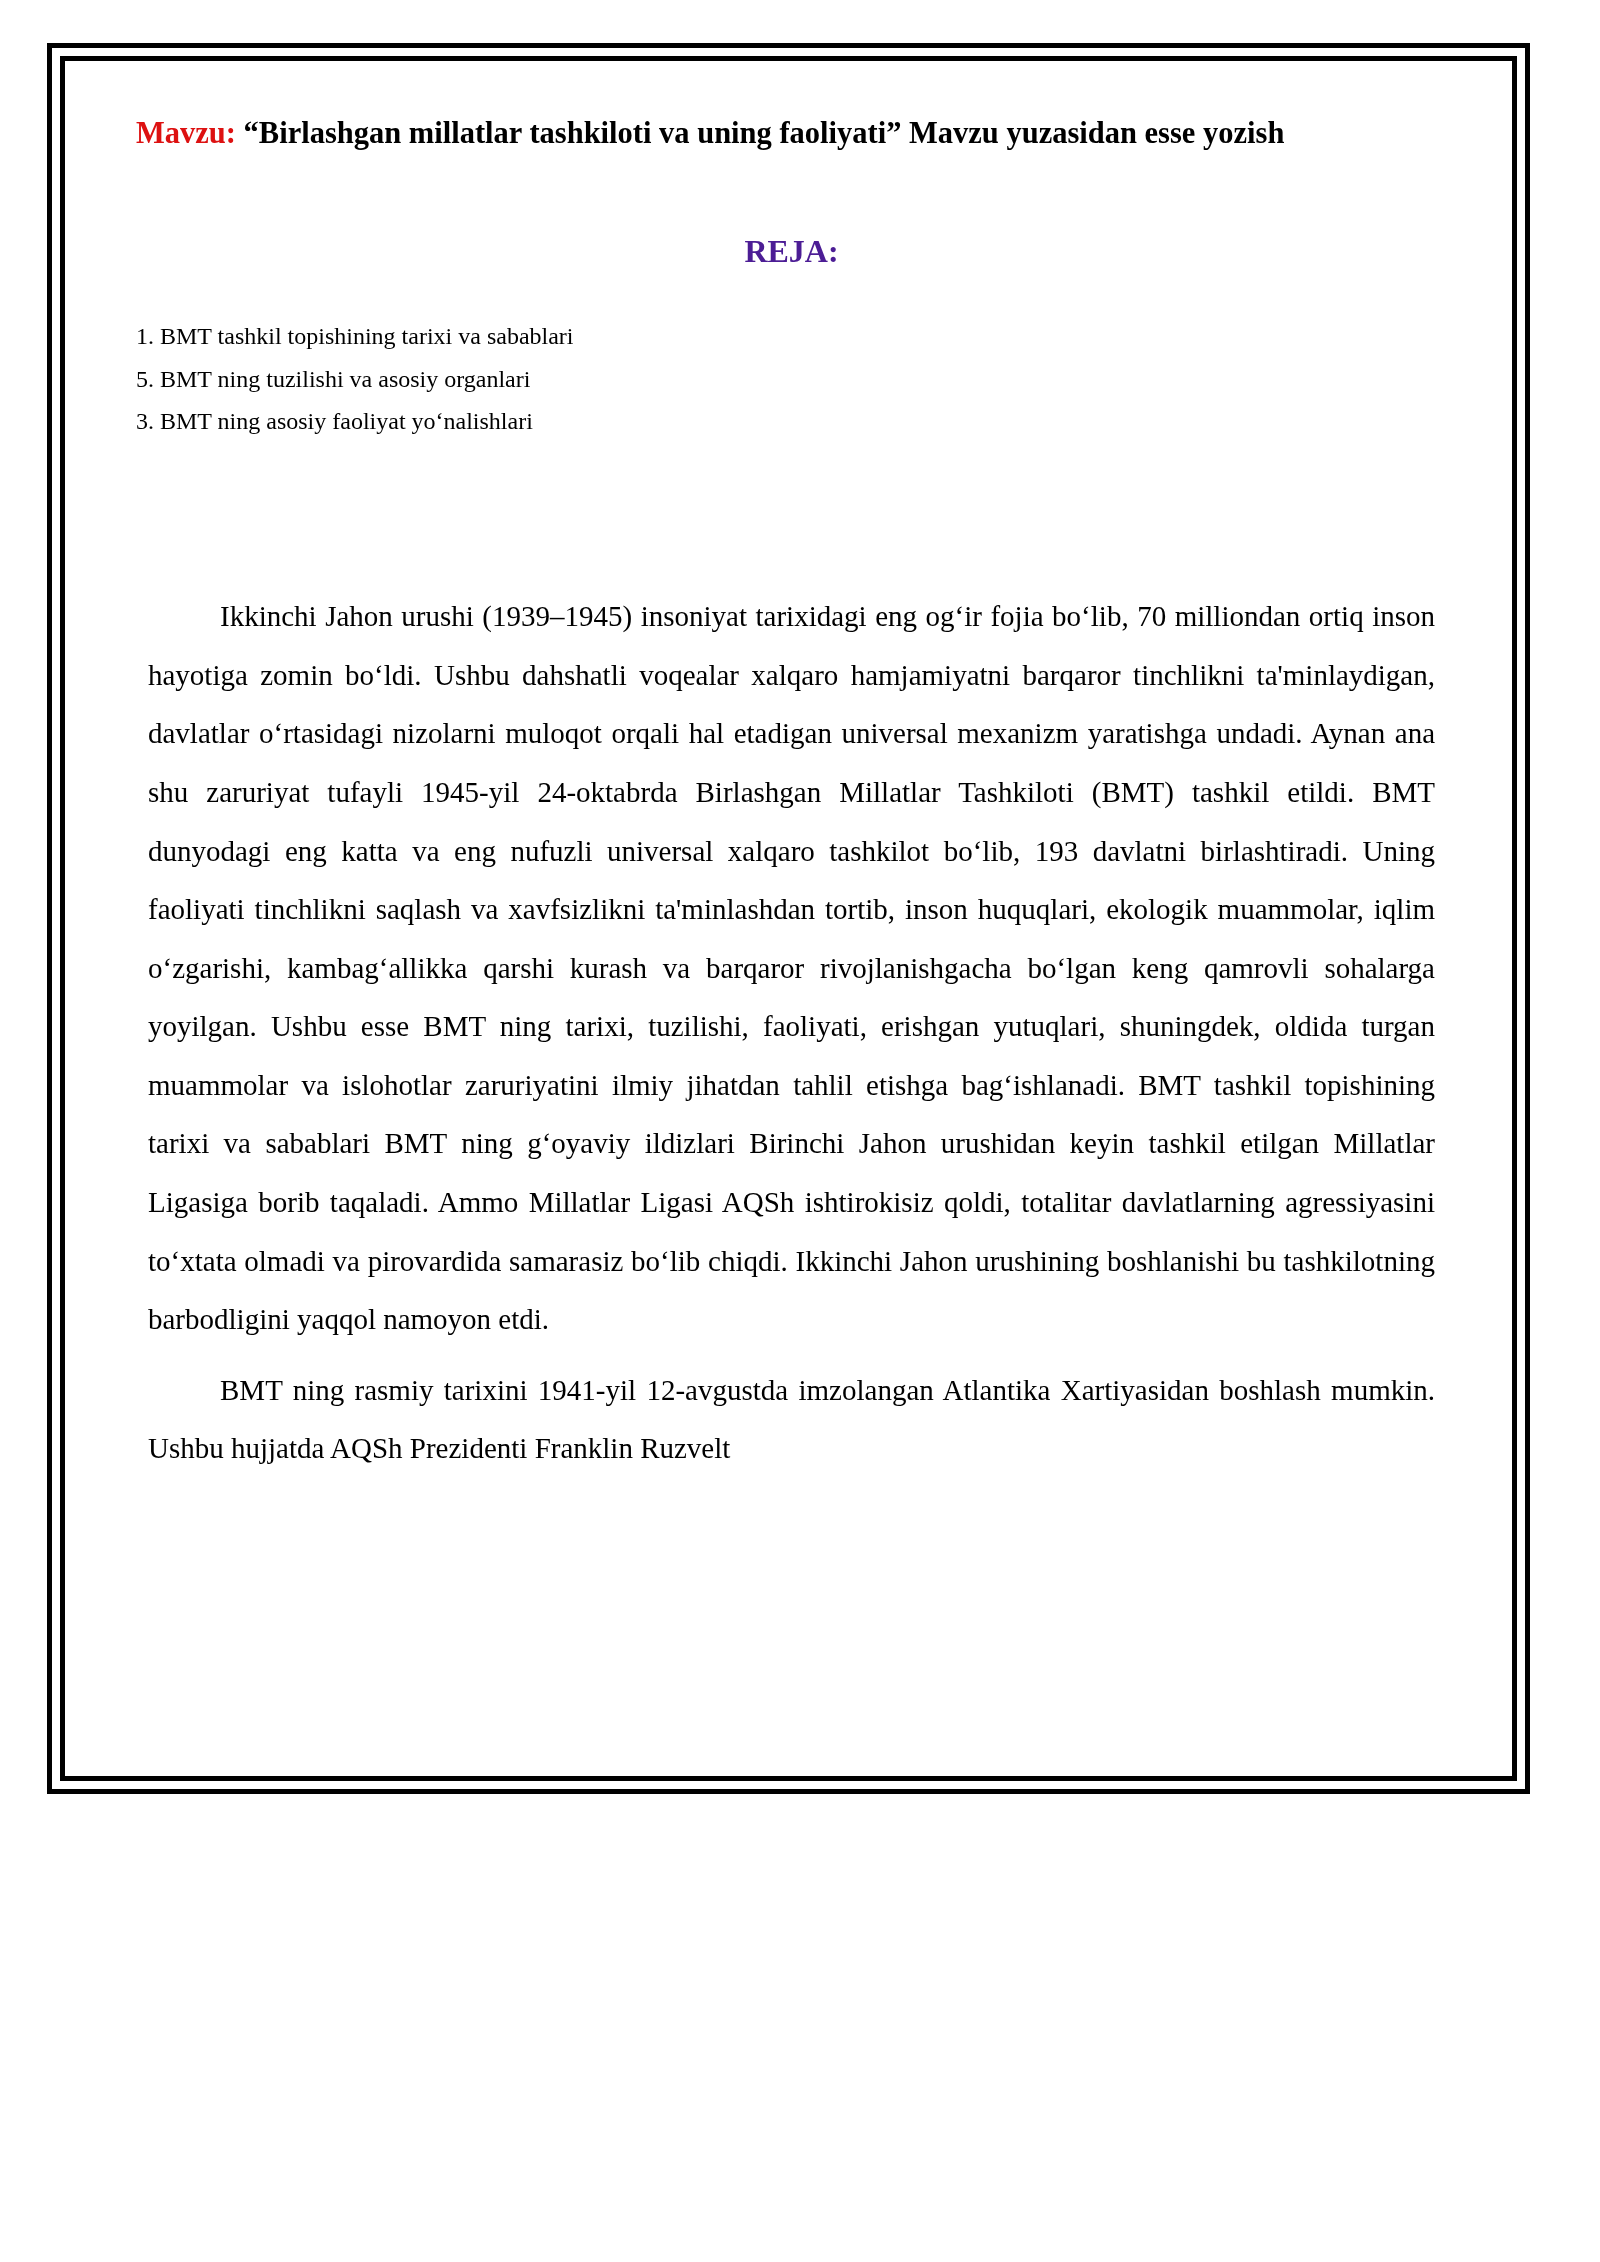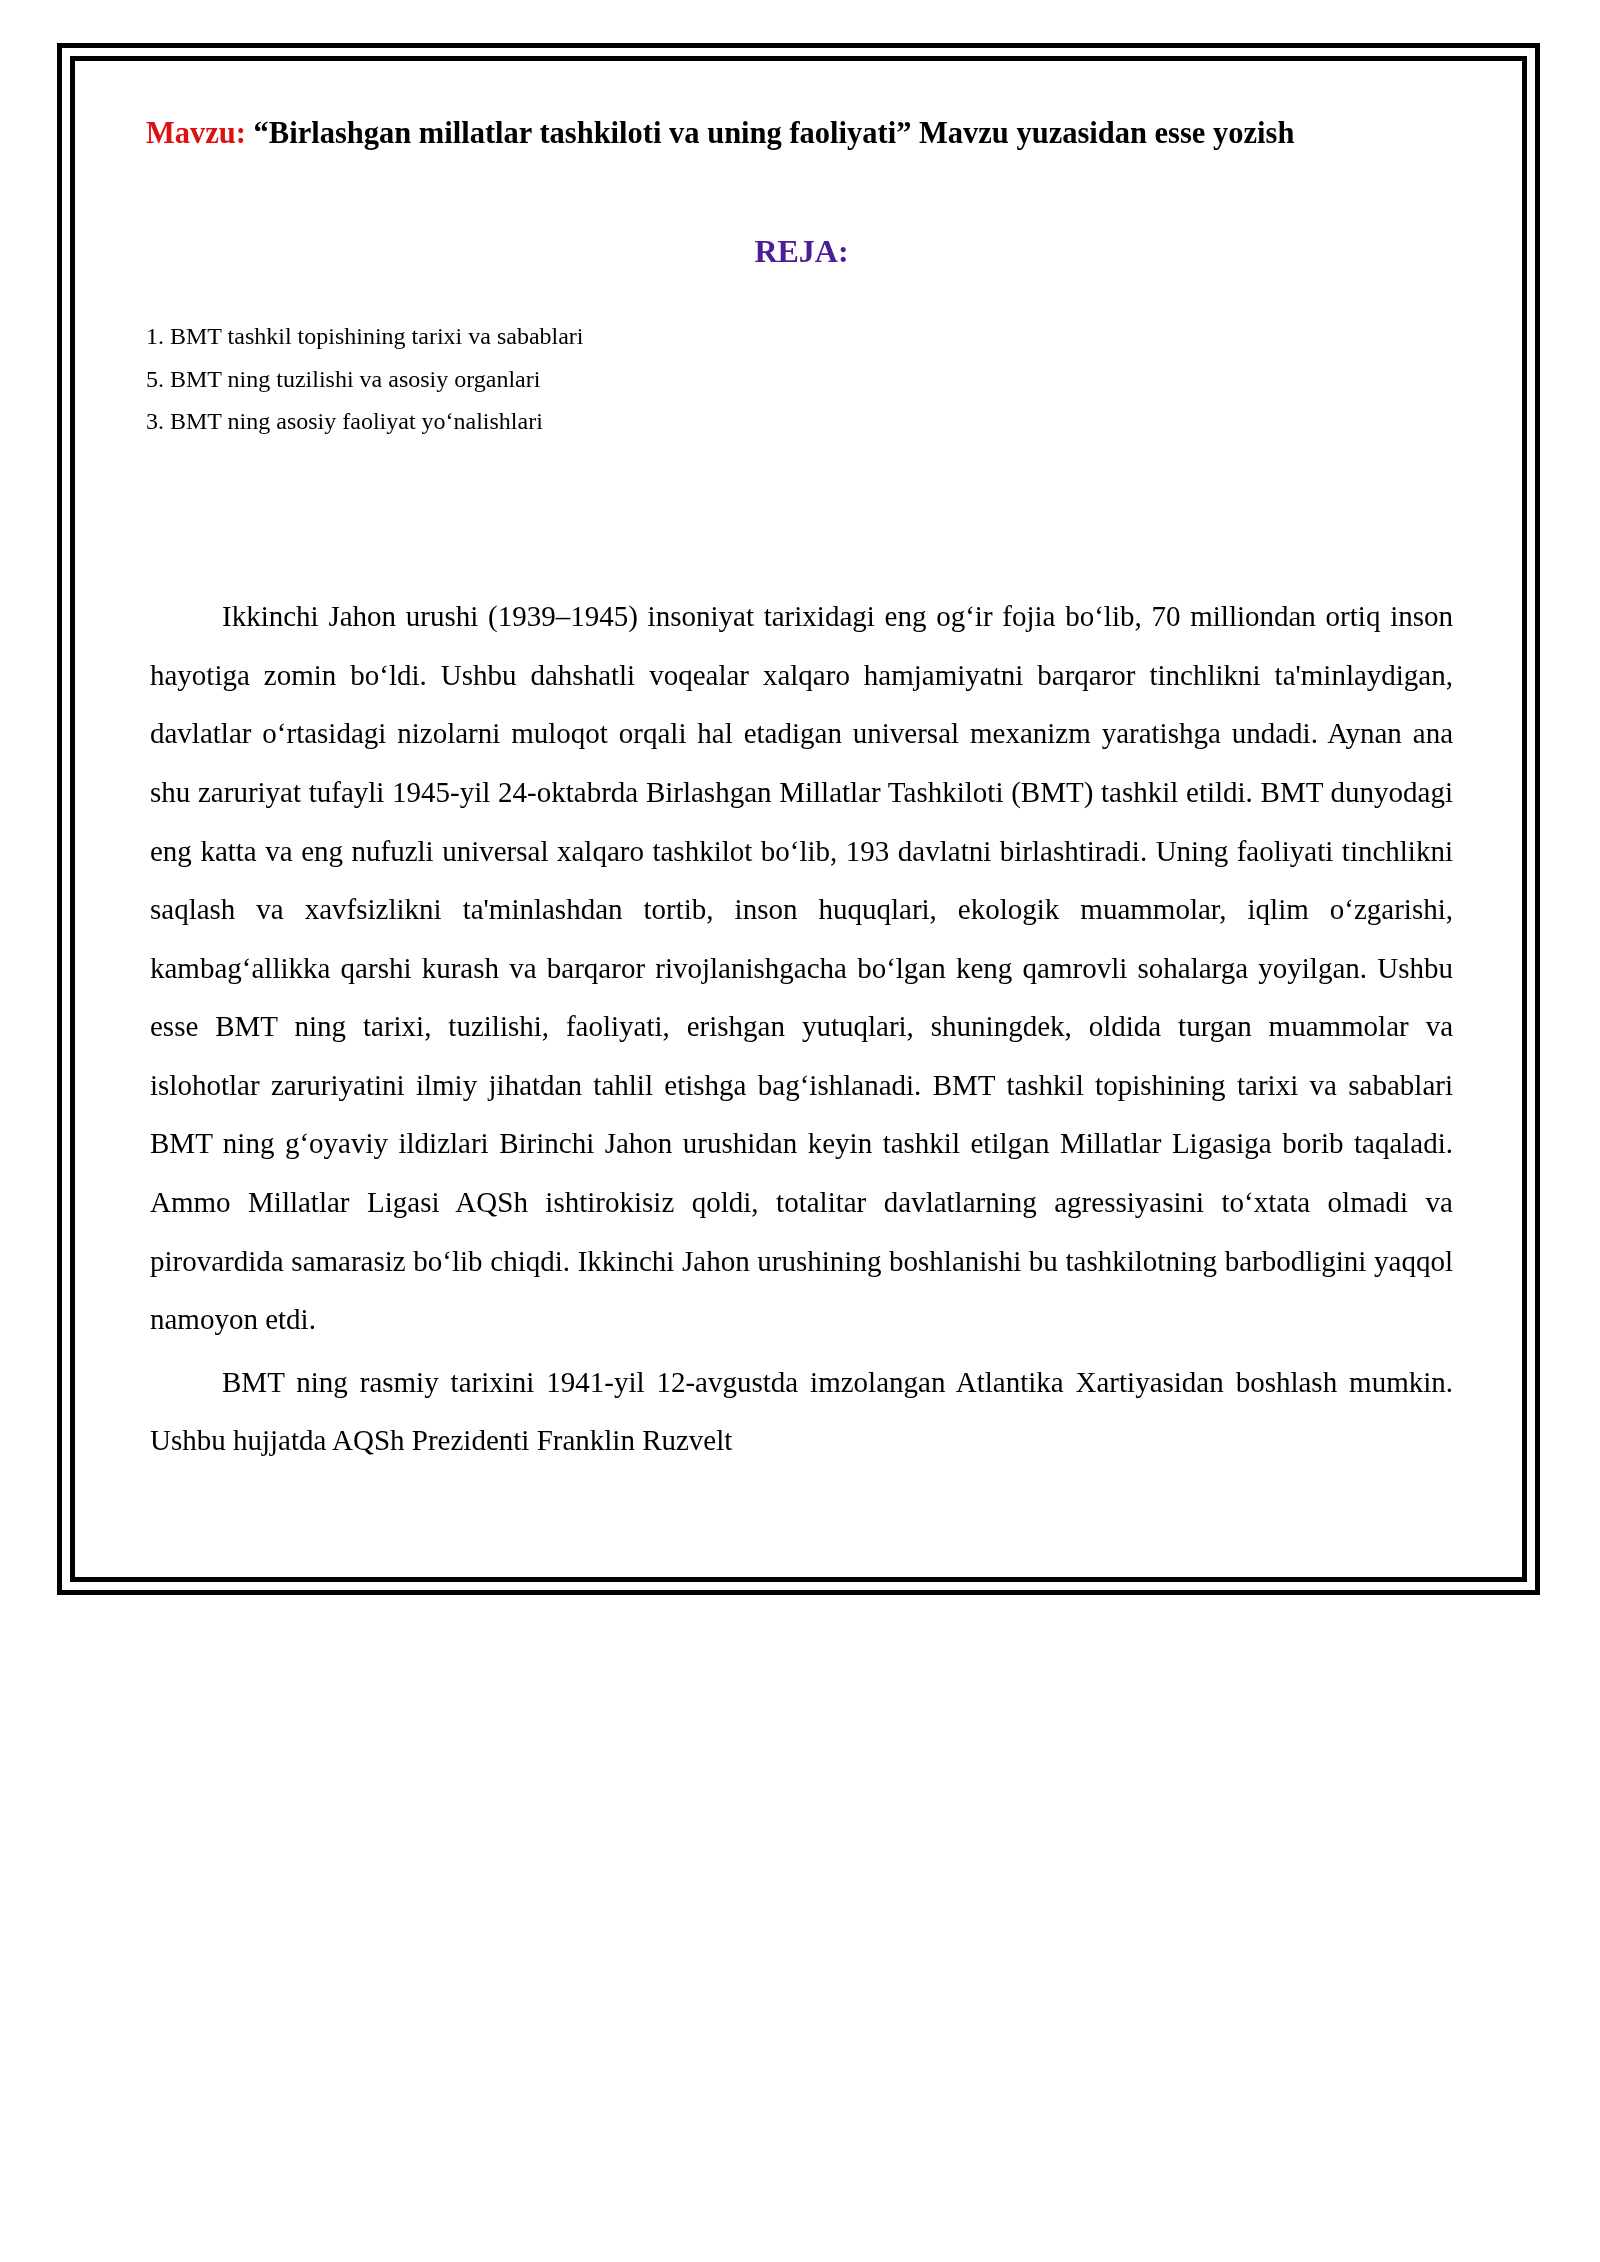--- a/index.html
+++ b/index.html
@@ -10,24 +10,24 @@
   body {
     width: 1600px;
     height: 2262px;
     font-family: "Liberation Serif", "DejaVu Serif", serif;
     -webkit-font-smoothing: antialiased;
   }
 
   
   .page {
     position: absolute;
-    left: 57px;
+    left: 47px;
     top: 43px;
     width: 1483px;
-    height: 1552px;
+    height: 1751px;
     box-sizing: border-box;
     border: 5px solid #000000;
     background: #ffffff;
   }
   .page-inner {
     position: absolute;
     left: 8px;
     top: 8px;
     right: 8px;
     bottom: 8px;
@@ -95,21 +95,21 @@
   
   .body-block {
     margin-top: 144px;
   }
   .para {
     font-size: 29px;
     line-height: 2.02;
     color: #000000;
     text-align: justify;
     text-justify: inter-word;
-    margin: 4px;
+    margin: 12px;
     padding: 0;
     text-indent: 72px;
     -webkit-hyphens: none;
     hyphens: none;
   }
   .para + .para {
     margin-top: 0;
   }
   .para:last-child {
     text-align: justify;

